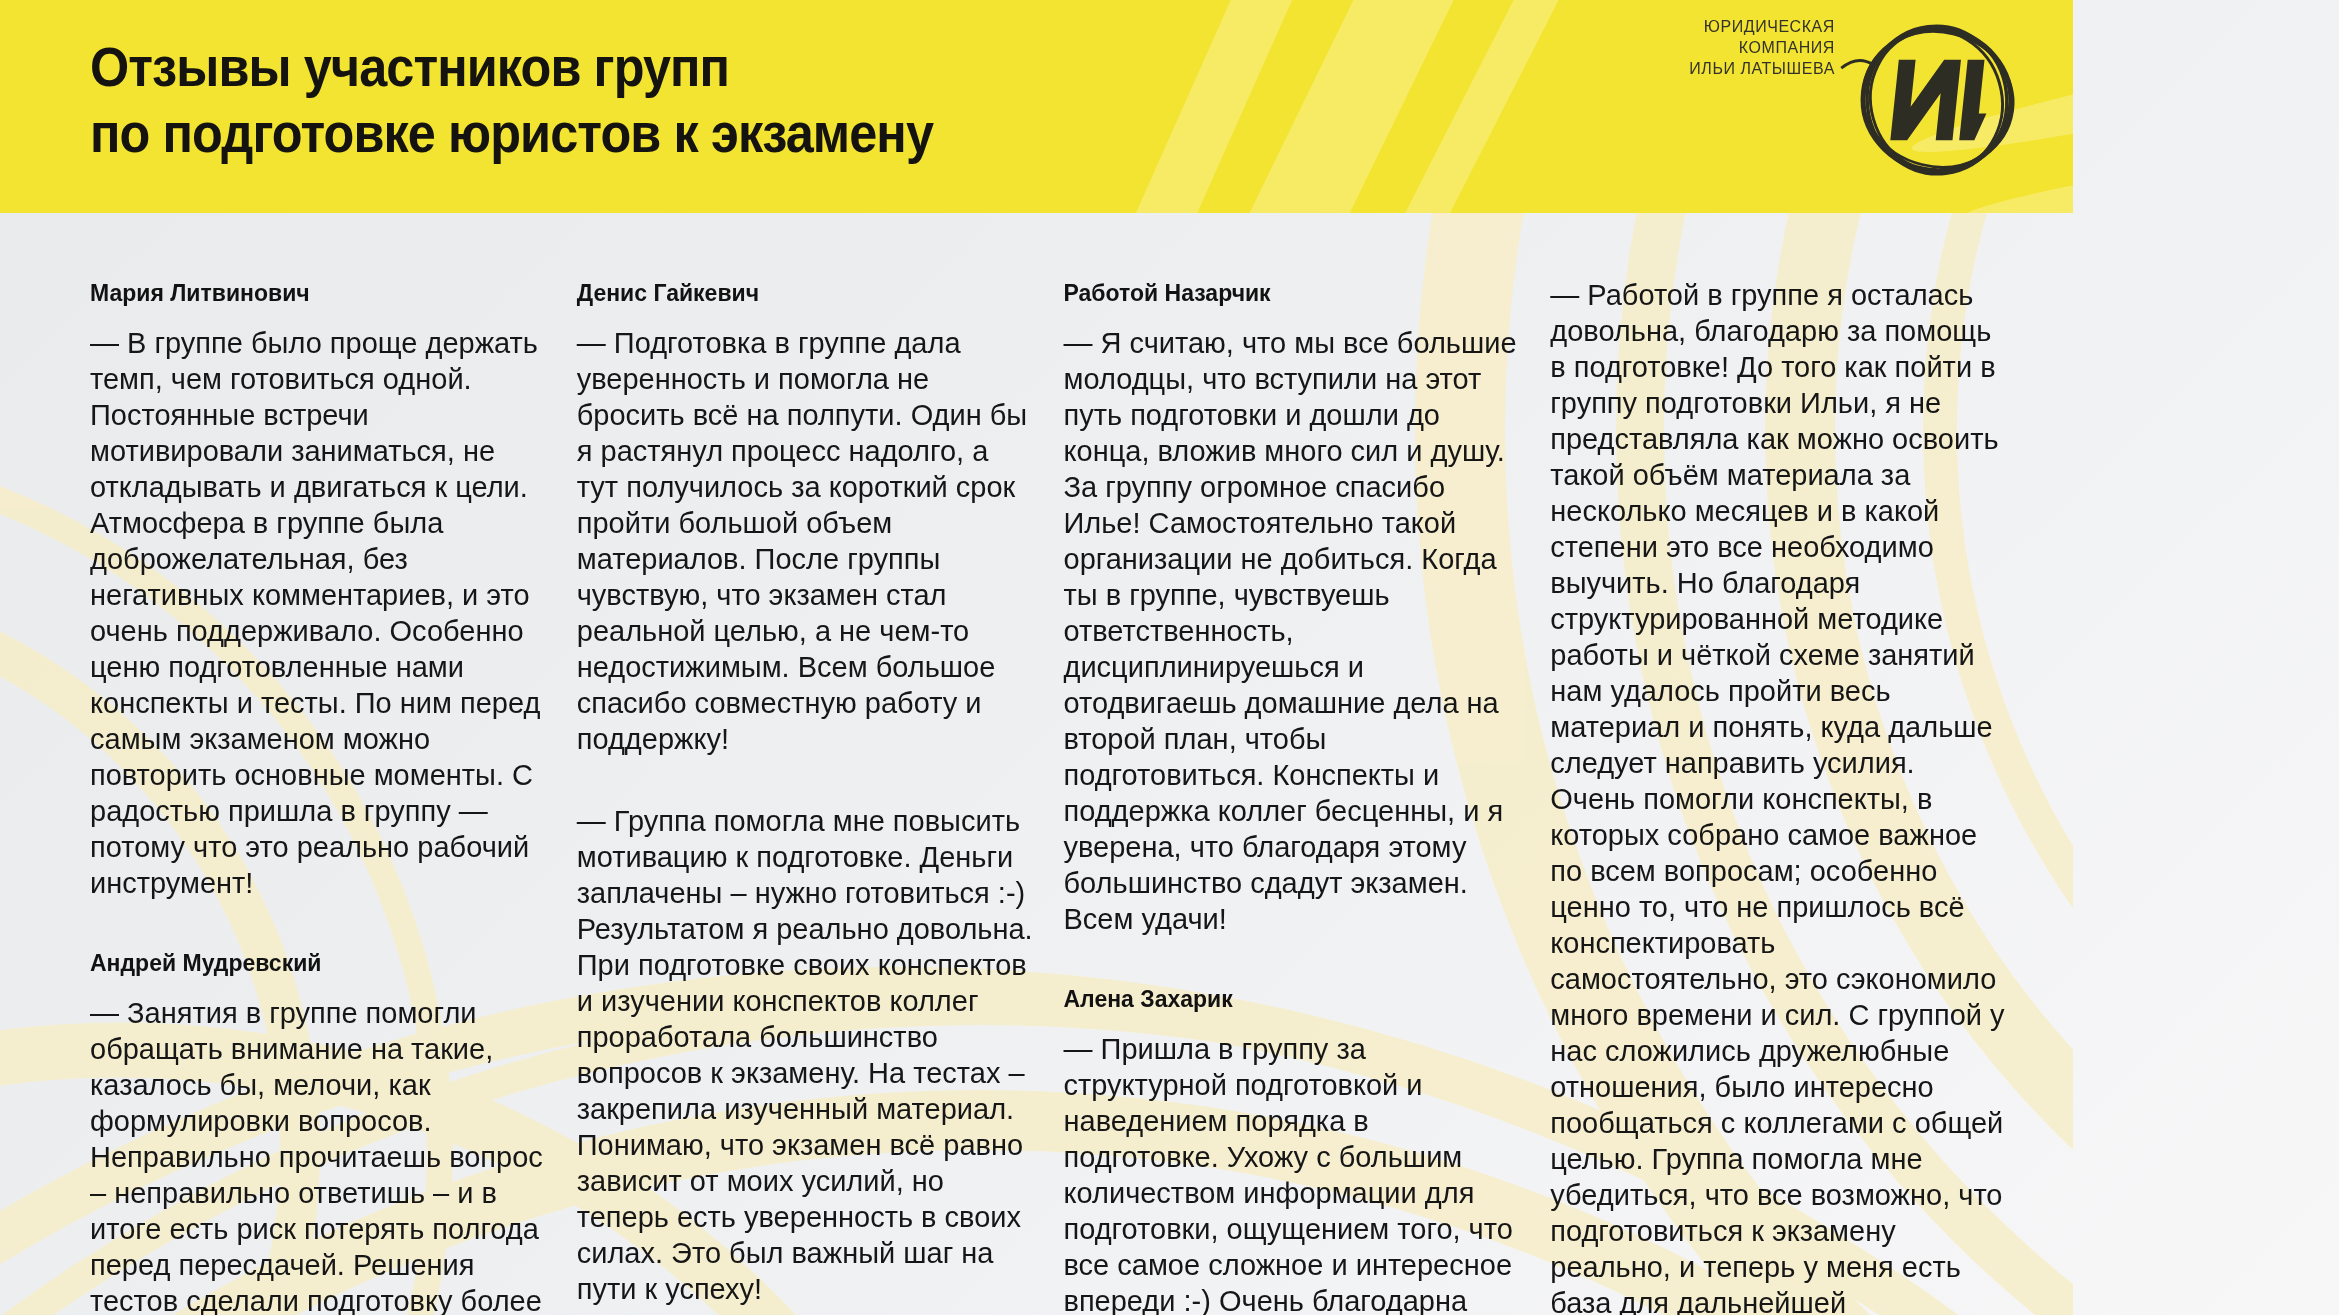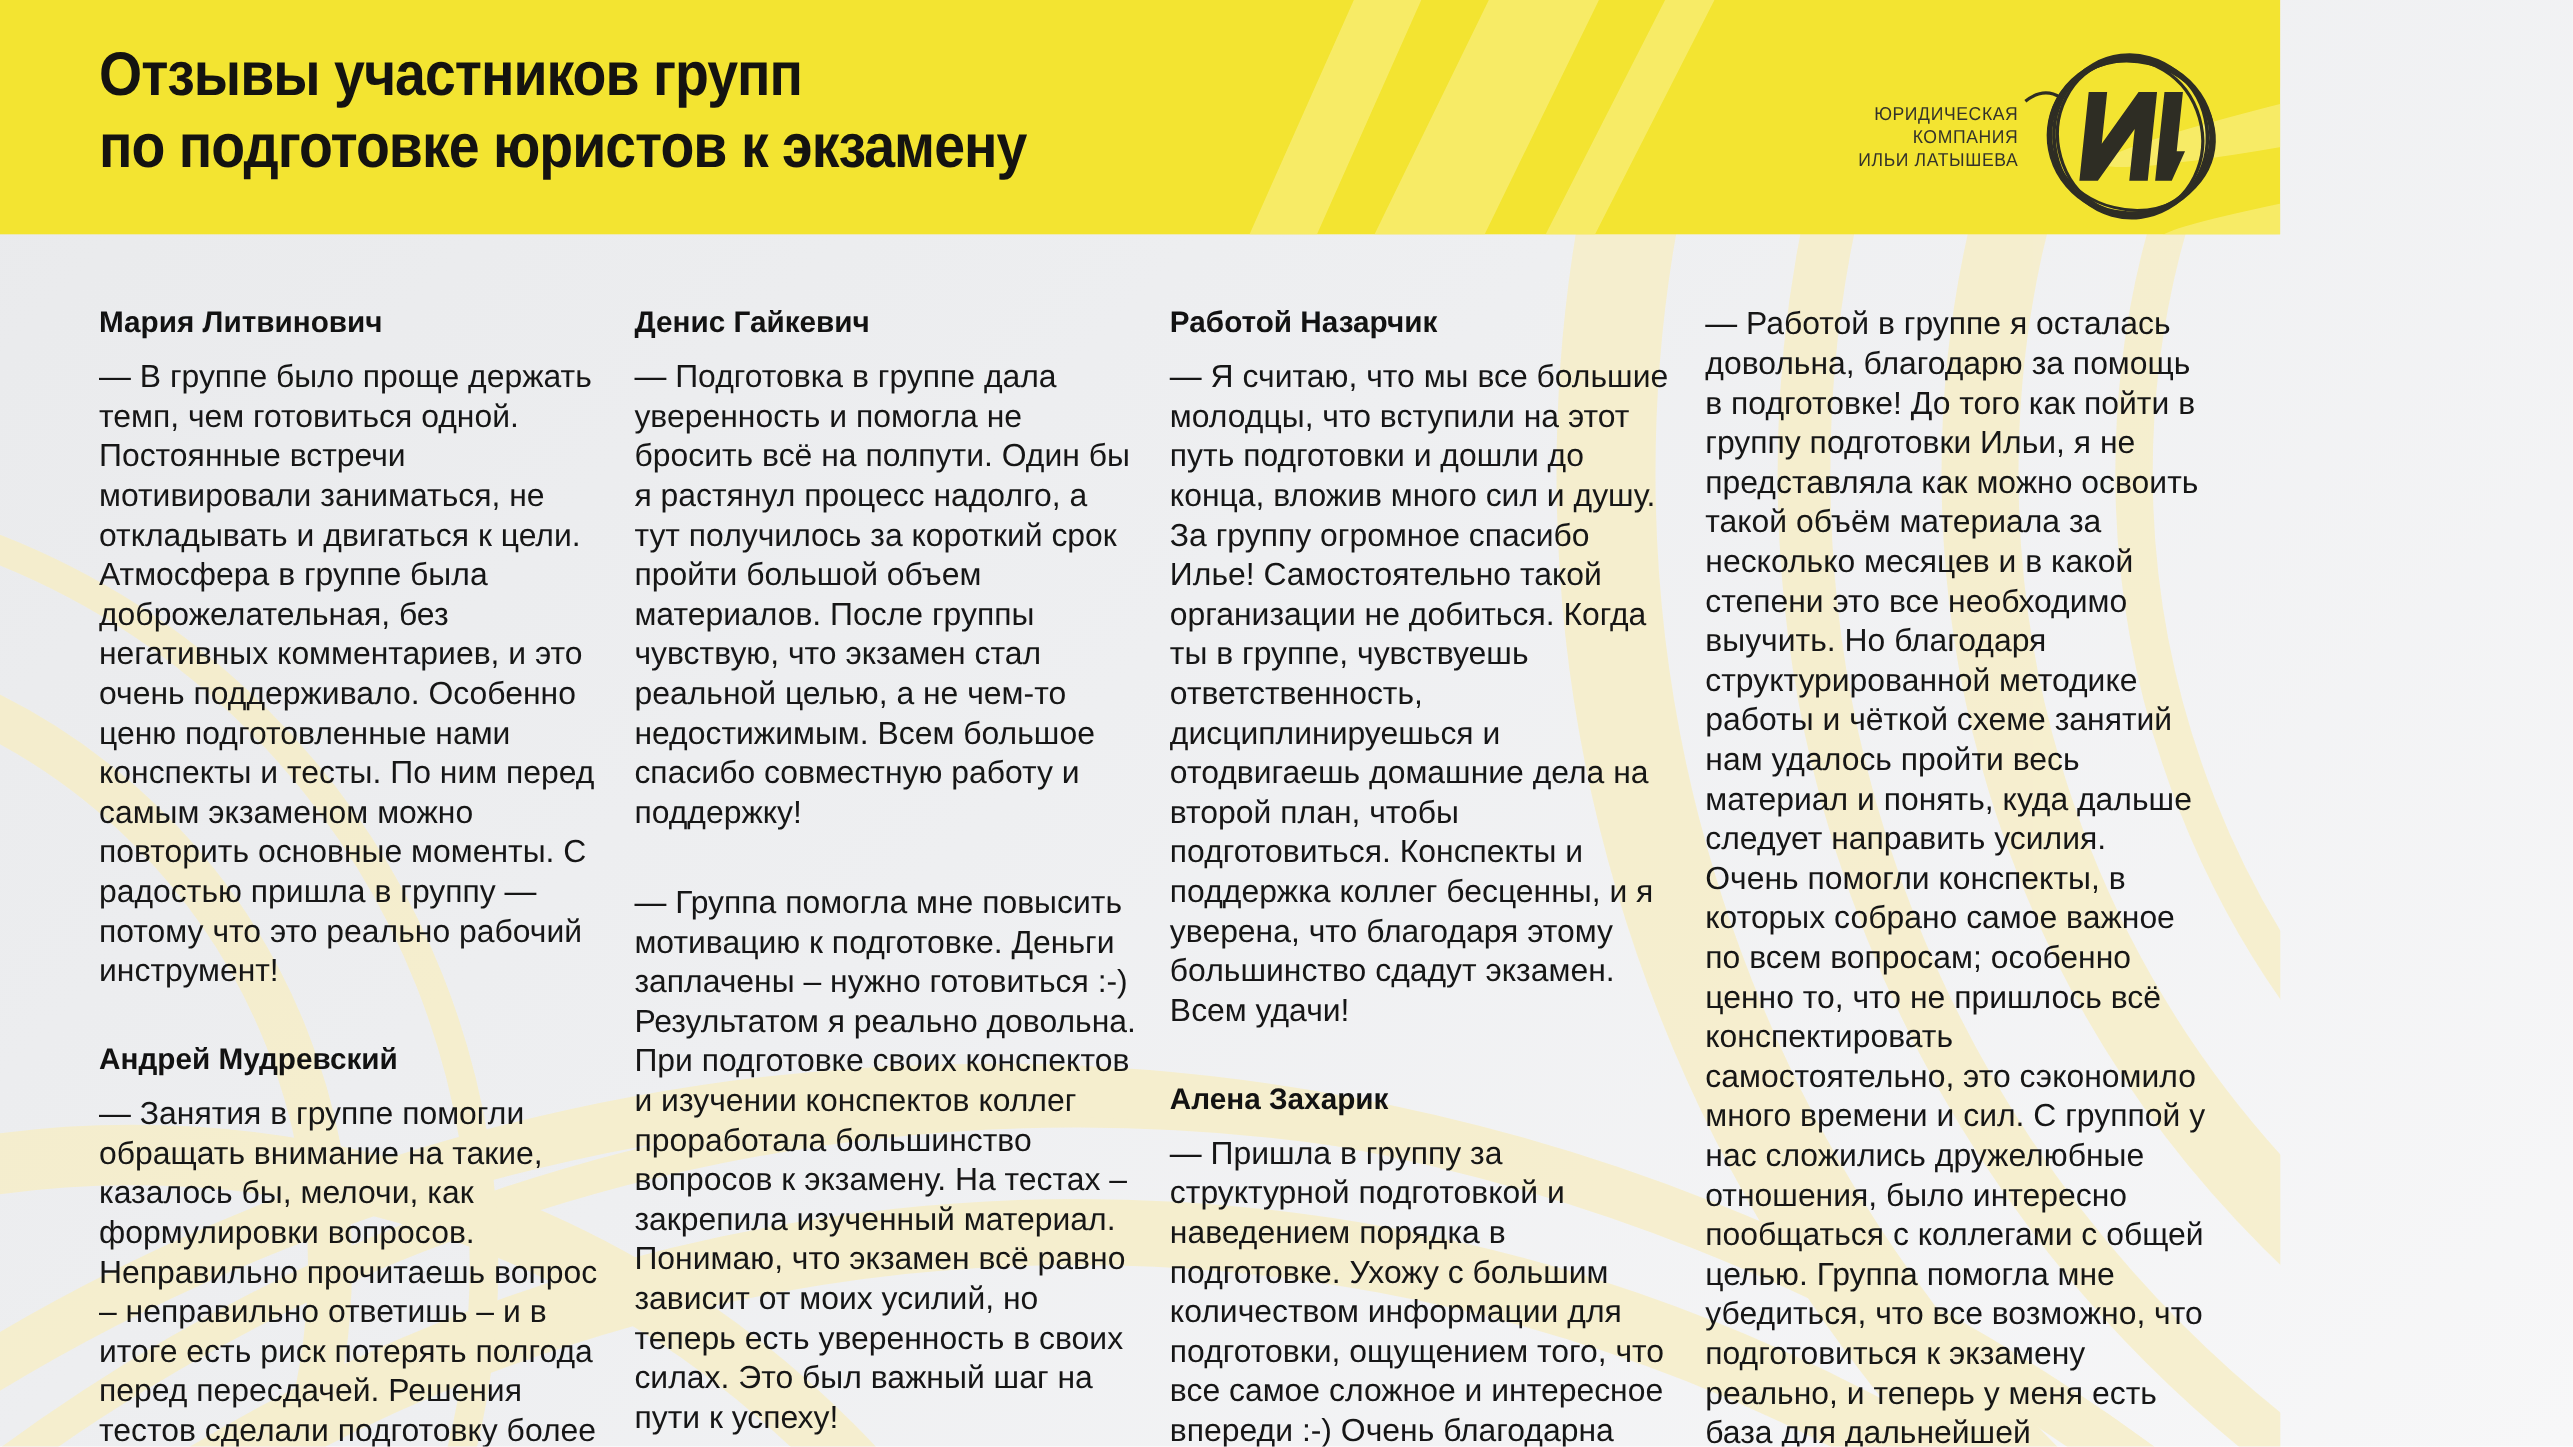--- a/index.html
+++ b/index.html
@@ -18,37 +18,37 @@
   .header-streak{
     position:absolute;background:#f8ee78;border-radius:60px;opacity:.75;
   }
   .title{
     position:absolute;left:90px;top:34px;margin:0;color:#141310;
     font-size:56px;line-height:66px;font-weight:bold;letter-spacing:-1px;
     transform:scaleX(.9);transform-origin:left top;white-space:nowrap;
   }
   
   .logo{
-    position:absolute;top:40px;right:52px;display:flex;align-items:center;z-index:3;
+    position:absolute;top:16px;right:52px;display:flex;align-items:flex-start;z-index:3;
   }
   .logo-text{
     text-align:right;color:#33322a;font-size:17px;line-height:21px;
     letter-spacing:.6px;font-weight:500;margin-right:18px;
     transform:scaleX(.94);transform-origin:right center;
   }
   .logo-emblem{overflow:visible;}
   
   .columns{
     position:relative;z-index:2;
     display:grid;grid-template-columns:repeat(4,1fr);gap:30px;
     padding:64px 66px 0 90px;box-sizing:border-box;
   }
   .testimonial{margin:0 0 46px 0;}
   .t-name{
-    margin:0 0 16px 0;font-size:27px;line-height:32px;font-weight:bold;color:#121212;
+    margin:0 0 16px 0;font-size:23px;line-height:32px;font-weight:bold;color:#121212;
   }
   .t-text{
     margin:0;font-size:29px;line-height:36px;color:#161616;
   }
 </style>
 </head>
 <body>
 
 <div class="page">
 

